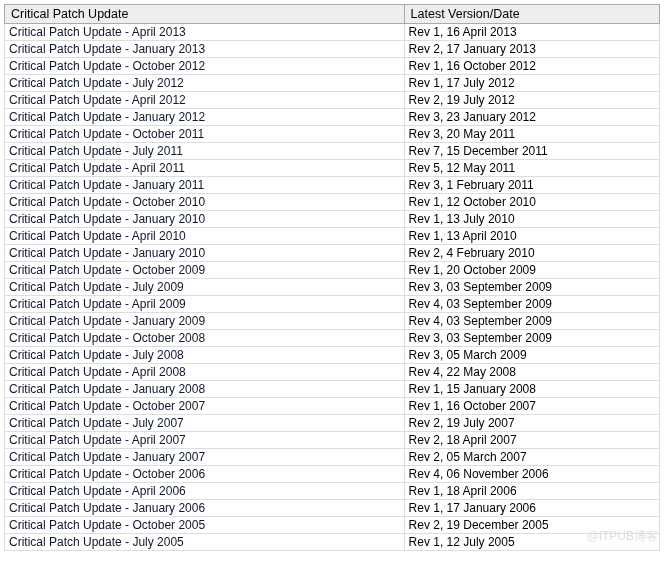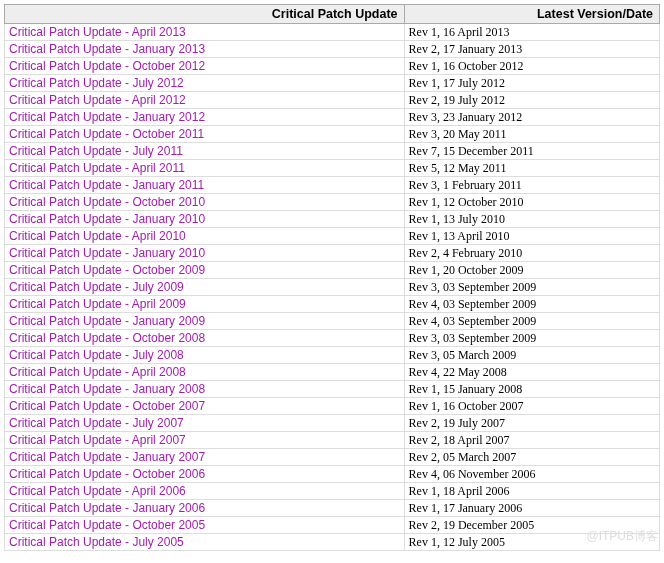--- a/index.html
+++ b/index.html
@@ -14,39 +14,38 @@
   }
   table {
     border-collapse: collapse;
     width: 100%;
     table-layout: fixed;
   }
   th {
     background: #eeeeee;
     border: 1px solid #aaaaaa;
     padding: 2px 6px;
-    text-align: right;
-    font-weight: bold;
+    text-align: left;
+    font-weight: normal;
     font-size: 12.5px;
     color: #000000;
   }
   td {
     border: 1px solid #dddddd;
     padding: 1px 4px;
     height: 16px;
     line-height: 14px;
     vertical-align: middle;
   }
   td.name a {
-    color: #a21caf;
+    color: #0f172a;
     text-decoration: none;
   }
   td.date {
     color: #000000;
-    font-family: Liberation Serif, serif;
   }
   col.c1 { width: 61%; }
   col.c2 { width: 39%; }
   .watermark {
     position: fixed;
     right: 6px;
     bottom: 18px;
     color: #dddddd;
     font-size: 12px;
     pointer-events: none;

